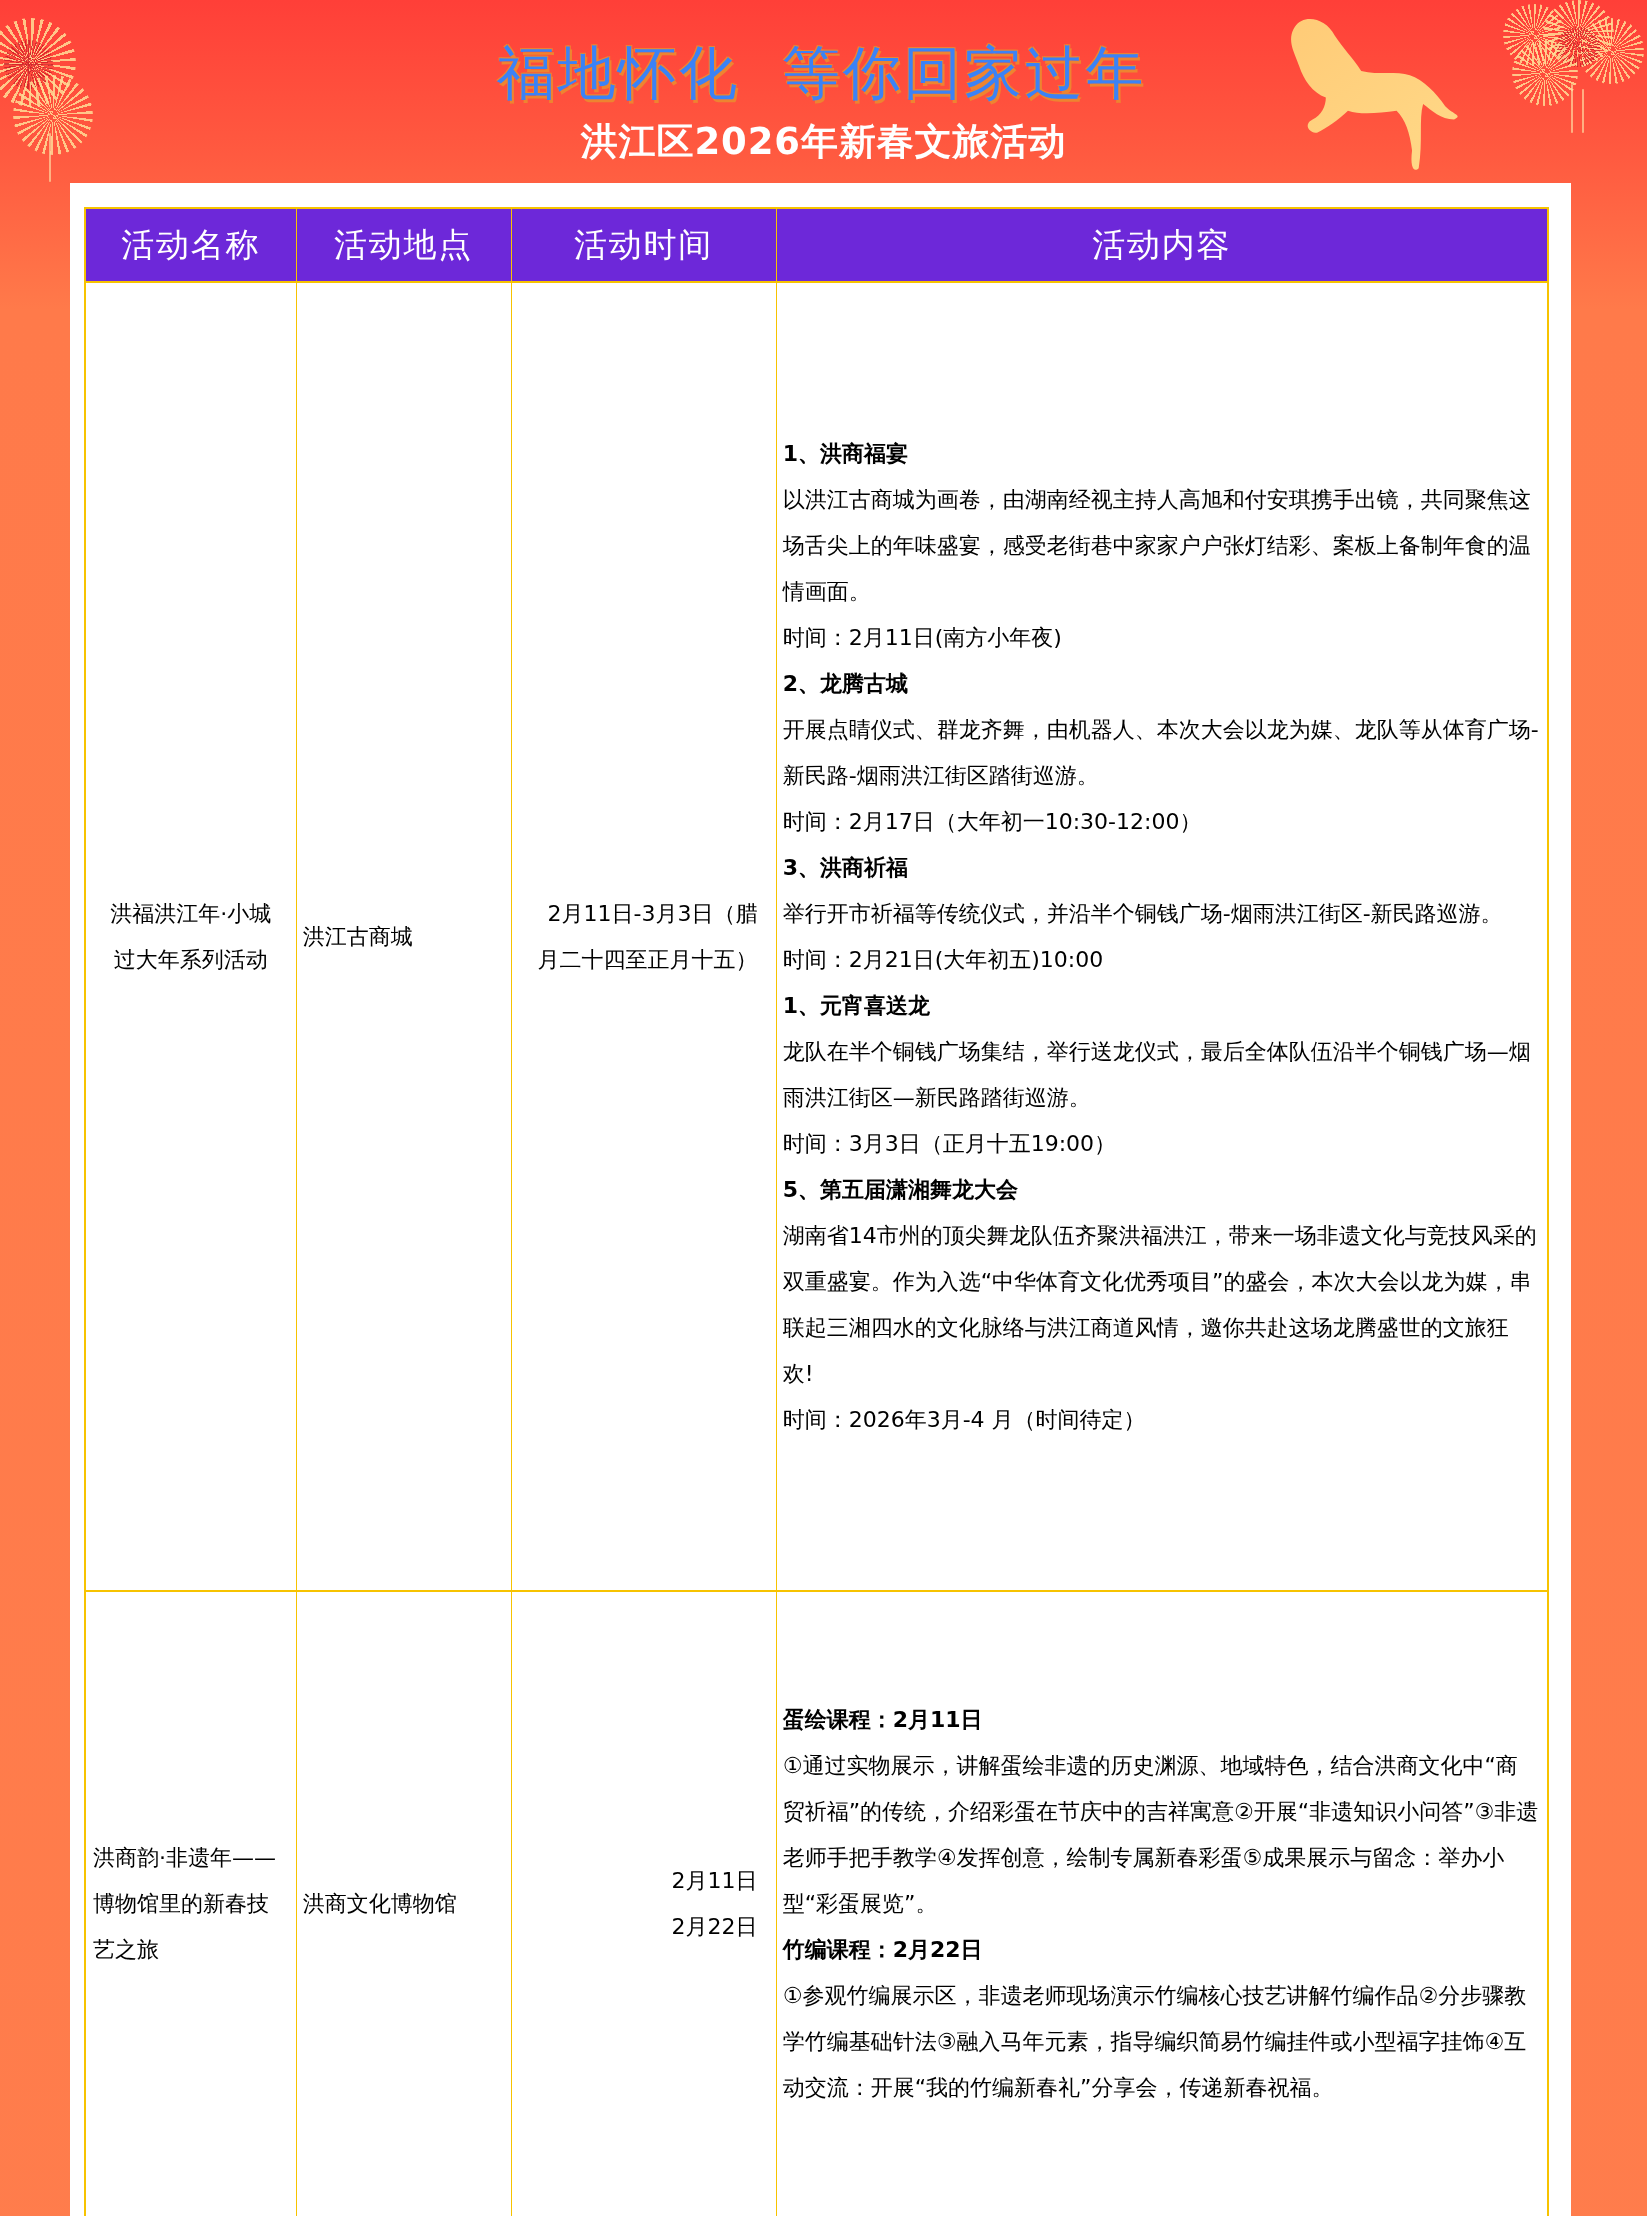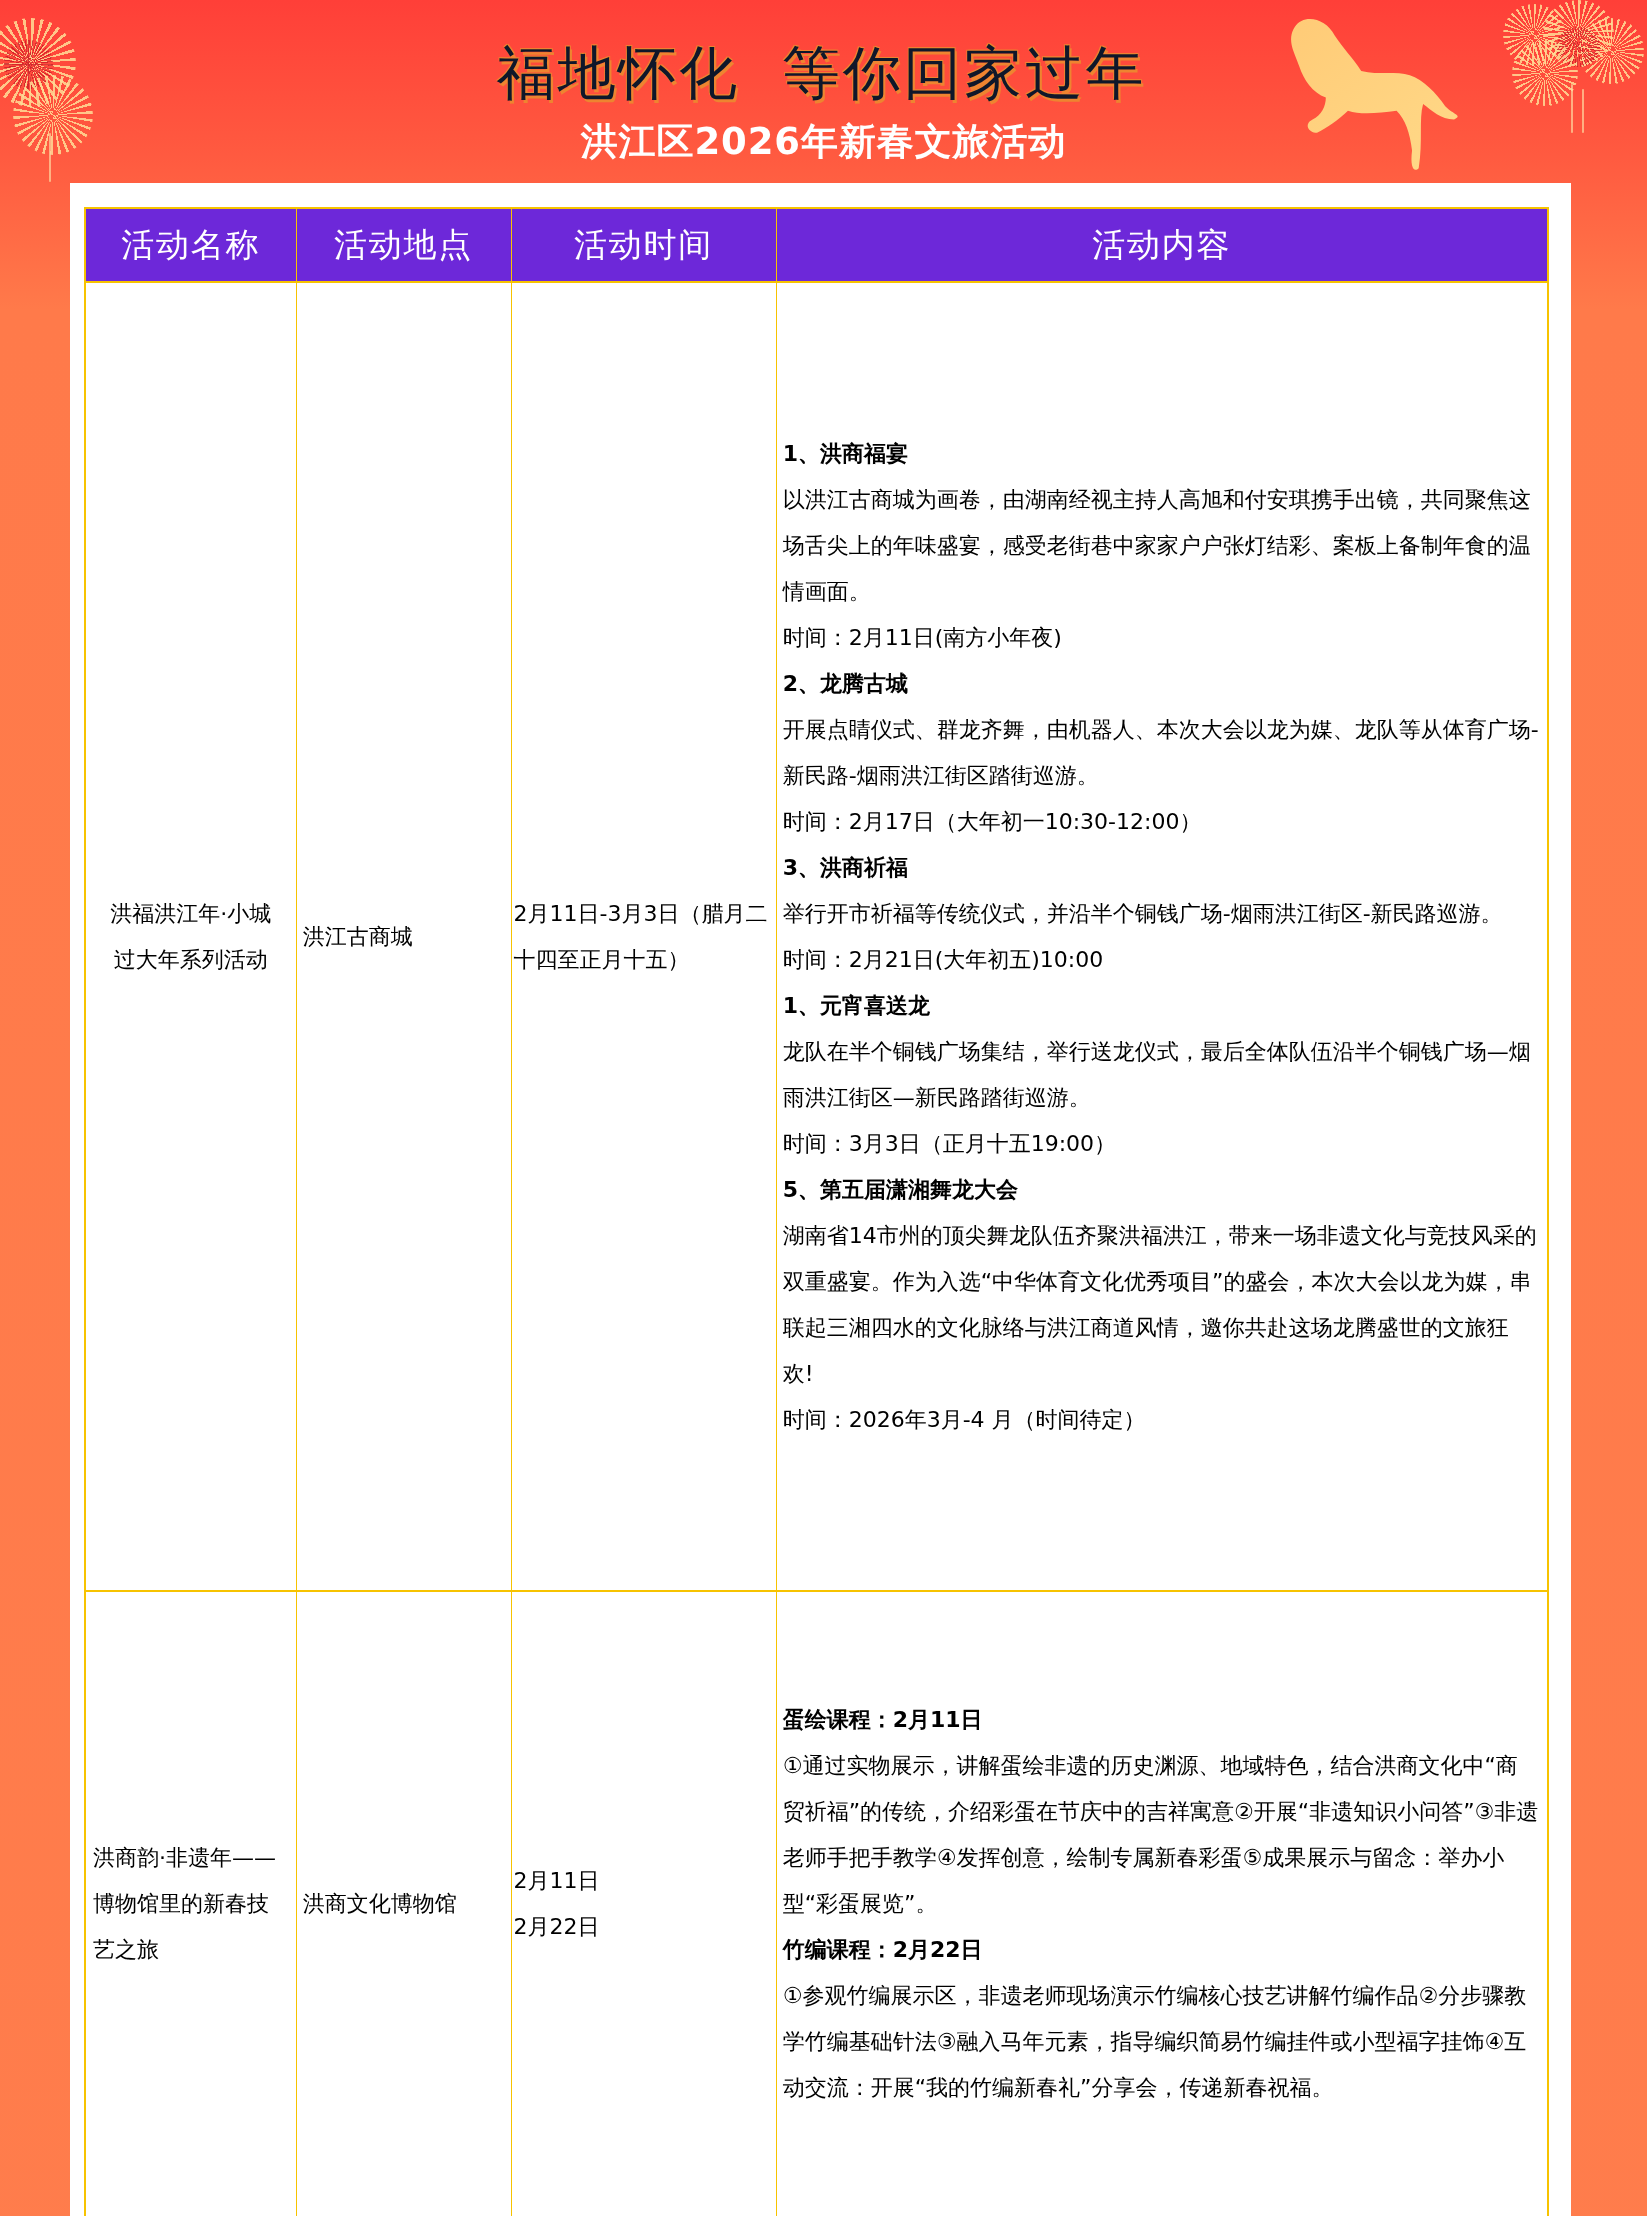--- a/index.html
+++ b/index.html
@@ -13,21 +13,21 @@
   .fw-b { background: repeating-conic-gradient(rgba(200,30,40,0.8) 0deg 3deg, transparent 3deg 9deg); }
   .fw-stem { position:absolute; width:1.8px; background:rgba(255,215,160,0.7); border-radius:0.9px; }
 
   .horse {
     position:absolute; left:1277px; top:8.9px; width:248px; height:168px;
   }
 
   .title-main {
     position:absolute; left:0; right:4px; top:35px; text-align:center;
     font-family:"DejaVu Serif","Liberation Serif",serif;
-    font-size:58px; color:#0f172a; letter-spacing:2.7px;
+    font-size:58px; color:#3b82f6; letter-spacing:2.7px;
     text-shadow: 2.2px 2.7px 0 #ee8430, -0.9px -0.9px 0 #ee8430, 0.9px -0.9px 0 #ee8430;
     white-space:pre;
   }
   .title-sub {
     position:absolute; left:0; right:0; top:117px; text-align:center;
     font-size:37px; font-weight:bold; color:#ffffff; letter-spacing:0.9px;
   }
 
   .panel {
     position:absolute; left:70px; top:183px; width:1501px; height:2336px;
@@ -47,21 +47,21 @@
     border-bottom:2.7px solid #f7c300;
   }
   table.schedule td {
     font-size:22px; line-height:46px; color:#000000;
   }
   tr.row-1 td { height:1307px; border-bottom:2.7px solid #f7c300; }
   tr.row-2 td { height:624px; border-bottom:2.7px solid #f7c300; }
   td.c-name { text-align:center; padding:0 18px; }
   td.c-name.left { text-align:left; padding:0 6.2px 0 7px; }
   td.c-place { text-align:left; padding:0 4.4px 0 6.2px; }
-  td.c-time { text-align:left; padding:0 2px;margin-top:44px; }
+  td.c-time { text-align:right; padding:0 18px;margin-top:44px; }
   td.c-content { text-align:left; padding:0 8px 0 6.2px; }
   .sec-title { font-weight:bold; display:block; }
   .para { display:block; }
 </style>
 </head>
 <body>
 
 <div>
   <div class="firework fw-a" style="left:-13.3px; top:17.7px; width:89px; height:89px;"></div>
   <div class="firework fw-b" style="left:4.4px; top:40px; width:49px; height:49px;"></div>

